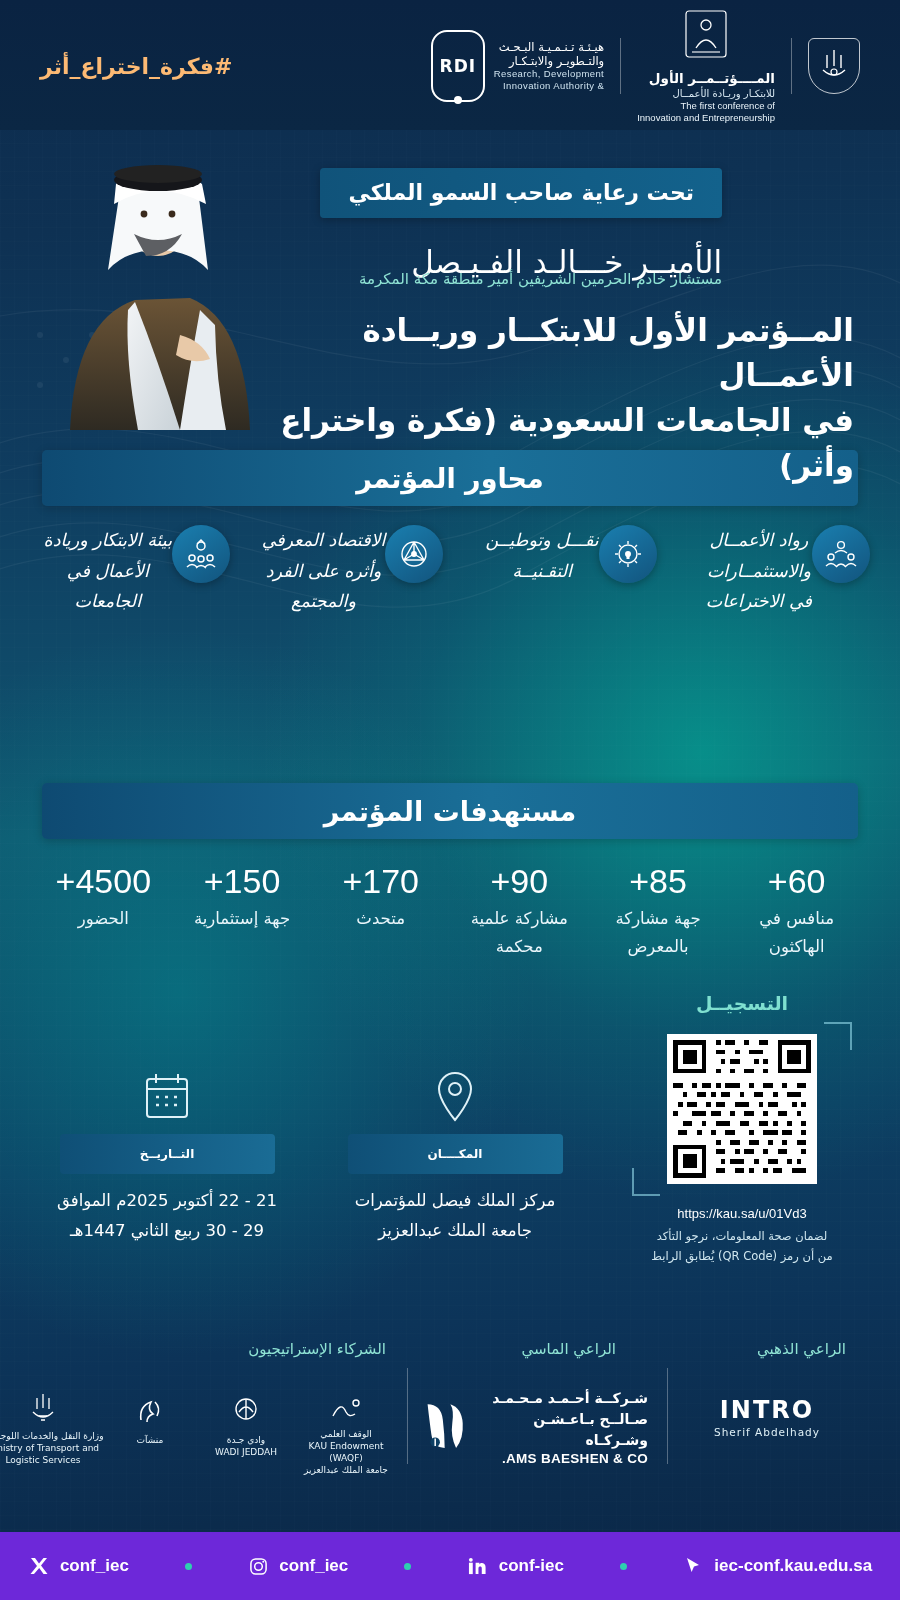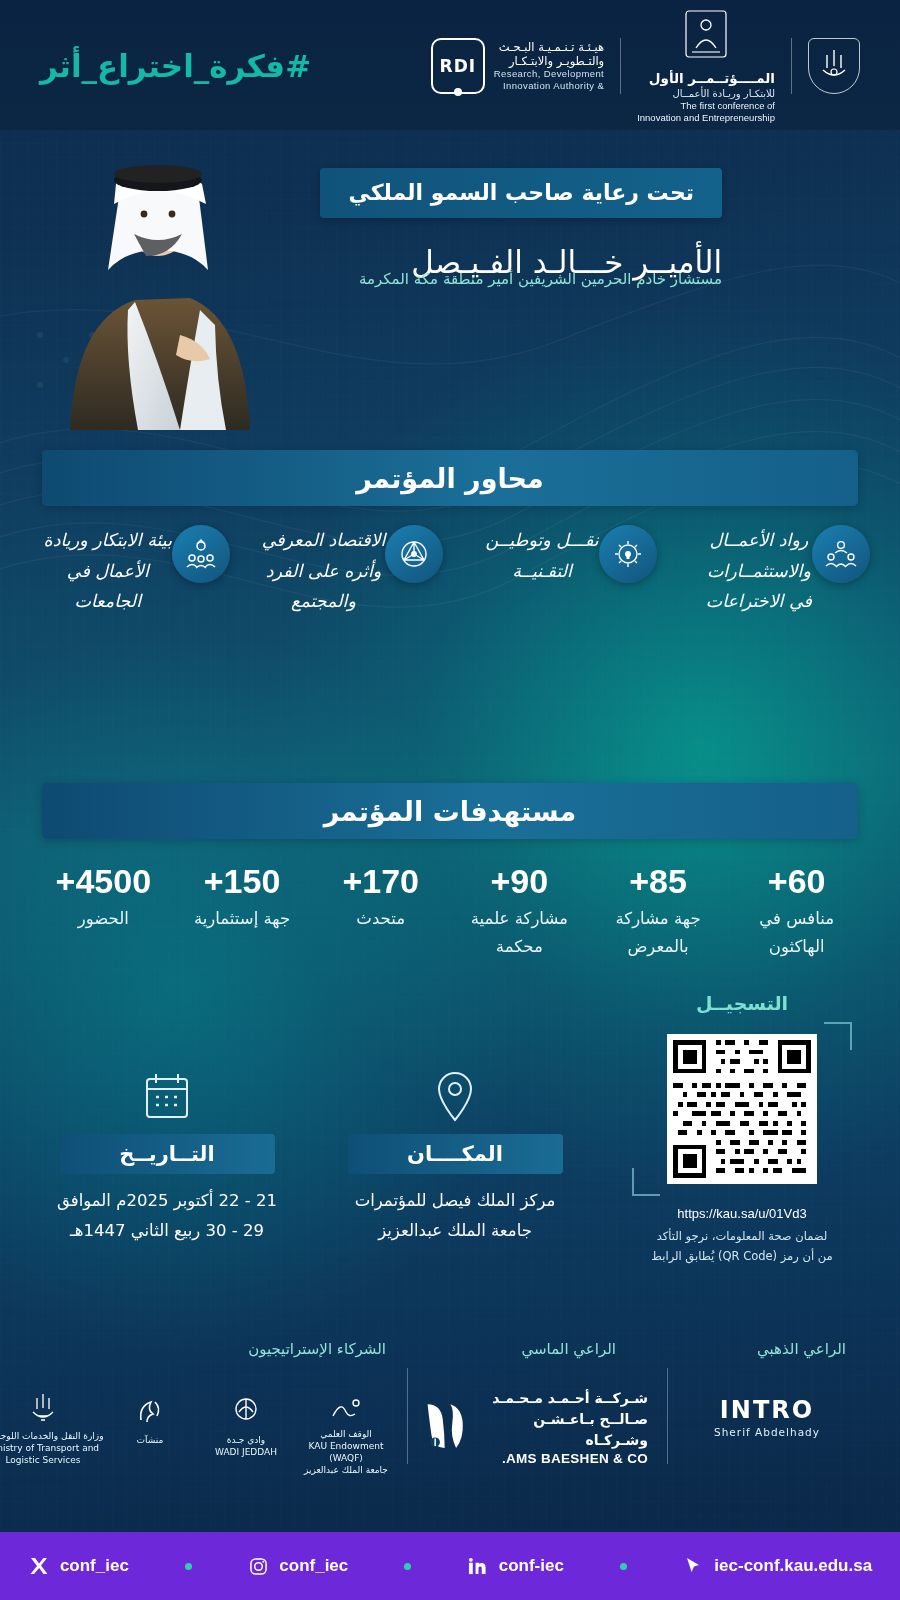--- a/index.html
+++ b/index.html
@@ -37,26 +37,26 @@
   }
 
   
   .header{
     position:absolute; top:0; left:0; right:0; height:132px;
     display:flex; align-items:center; justify-content:space-between;
     padding:0 40px;
     z-index:5;
   }
   .hashtag{
-    font-size:31px; font-weight:bold; letter-spacing:.5px; color:#14b8a6;
+    font-size:22px; font-weight:bold; letter-spacing:.5px; color:#fdba74;
   }
   .logos{ display:flex; align-items:center; gap:0px; }
   .logo-rdi{ display:flex; align-items:center; gap:9px; }
   .rdi-mark{
-    width:54px;height:56px;border:2px solid #fff;border-radius:10px;
+    width:54px;height:72px;border:2px solid #fff;border-radius:16px;
     display:flex;align-items:center;justify-content:center;
     font-size:17px;font-weight:bold;letter-spacing:1px;position:relative;
   }
   .rdi-mark:after{
     content:""; position:absolute; width:8px;height:8px;background:#fff;border-radius:50%;
     bottom:-4px; left:50%; transform:translateX(-50%);
   }
   .rdi-text{ text-align:right; line-height:1.25; }
   .rdi-ar{ font-size:11.5px; color:#fff; }
   .rdi-en{ font-size:9.5px; color:#cfe3ef; font-family:"Liberation Sans",sans-serif; letter-spacing:.4px;}
@@ -126,21 +126,21 @@
   }
   .axis-label{ font-size:17.5px; line-height:1.75; text-align:center; color:#ffffff; }
 
   
   .targets{
     position:absolute; top:862px; left:34px; right:34px;
     display:flex; flex-direction:row-reverse; justify-content:space-between;
     z-index:4;
   }
   .target{ width:140px; text-align:center; }
-  .t-num{ font-size:34px; font-weight:bold; color:#ffffff; font-family:"Liberation Sans",sans-serif; }
+  .t-num{ font-size:34px; font-weight:normal; color:#ffffff; font-family:"Liberation Sans",sans-serif; }
   .t-lbl{ font-size:16.5px; line-height:1.7; margin-top:4px; color:#eaf6fb; }
 
   
   .reg{
     position:absolute; top:992px; right:48px; width:220px; text-align:center; z-index:4;
   }
   .reg-head{ font-size:19px; font-weight:bold; color:#7fe0d0; letter-spacing:3px; position:relative; display:inline-block;}
   .reg-frame{
     position:relative; margin-top:8px; padding:12px;
   }
@@ -155,21 +155,21 @@
   .reg-note{ font-size:11.5px; margin-top:6px; color:#cfe6ef; line-height:1.7; }
 
   .infocol{ position:absolute; top:1068px; width:250px; text-align:center; z-index:4; }
   #place-col{ right:320px; }
   #date-col{ right:608px; }
   .info-icon{ height:56px; display:flex; align-items:center; justify-content:center; }
   .info-chip{
     margin:10px auto 0; width:215px; height:40px;
     background:linear-gradient(90deg,#0f4f76 0%, #1a6c95 100%);
     border-radius:4px; display:flex; align-items:center; justify-content:center;
-    font-size:21px; font-weight:bold; letter-spacing:2px;
+    font-size:12px; font-weight:bold; letter-spacing:2px;
   }
   .info-text{ margin-top:12px; font-size:16.5px; line-height:1.8; color:#ffffff; }
 
   
   .sponsors{
     position:absolute; top:1340px; left:40px; right:40px; height:160px; z-index:4;
   }
   .sp-titles{ position:relative; height:24px; }
   .sp-title{ position:absolute; font-size:15px; color:#8fe3d4; }
   #sp-gold-t{ right:14px; }
@@ -285,20 +285,24 @@
     <ellipse cx="128" cy="44" rx="44" ry="9" fill="#222"></ellipse>
     <path d="M104 104 Q128 116 152 104 Q140 126 116 126 Z" fill="#5d5f63"></path>
     <circle cx="114" cy="84" r="3.4" fill="#3a2a1c"></circle>
     <circle cx="142" cy="84" r="3.4" fill="#3a2a1c"></circle>
     <path d="M150 205 q22 6 30 24 q-18 6 -34 -4 z" fill="#e8c9a8"></path>
   </svg>
 
   <div class="patron-ribbon">تحت رعاية صاحب السمو الملكي</div>
   <div class="patron-name">الأميــر خـــالـد الفـيـصل</div>
   <div class="patron-title">مستشار خادم الحرمين الشريفين أمير منطقة مكة المكرمة</div>
+  <div class="conf-title">
+    <div>المــؤتمر الأول للابتكــار وريــادة الأعمــال</div>
+    <div>في الجامعات السعودية (فكرة واختراع وأثر)</div>
+  </div>
 </div>
 
 <div class="sec-bar" id="axes-bar">محاور المؤتمر</div>
 
 <div class="axes">
   <div class="axis">
     <div class="axis-icon">
       <svg width="32" height="32" viewBox="0 0 32 32" fill="none" stroke="#fff" stroke-width="1.5">
         <circle cx="16" cy="8" r="4"></circle>
           <path d="M12 6 l4-4 4 4"></path>

